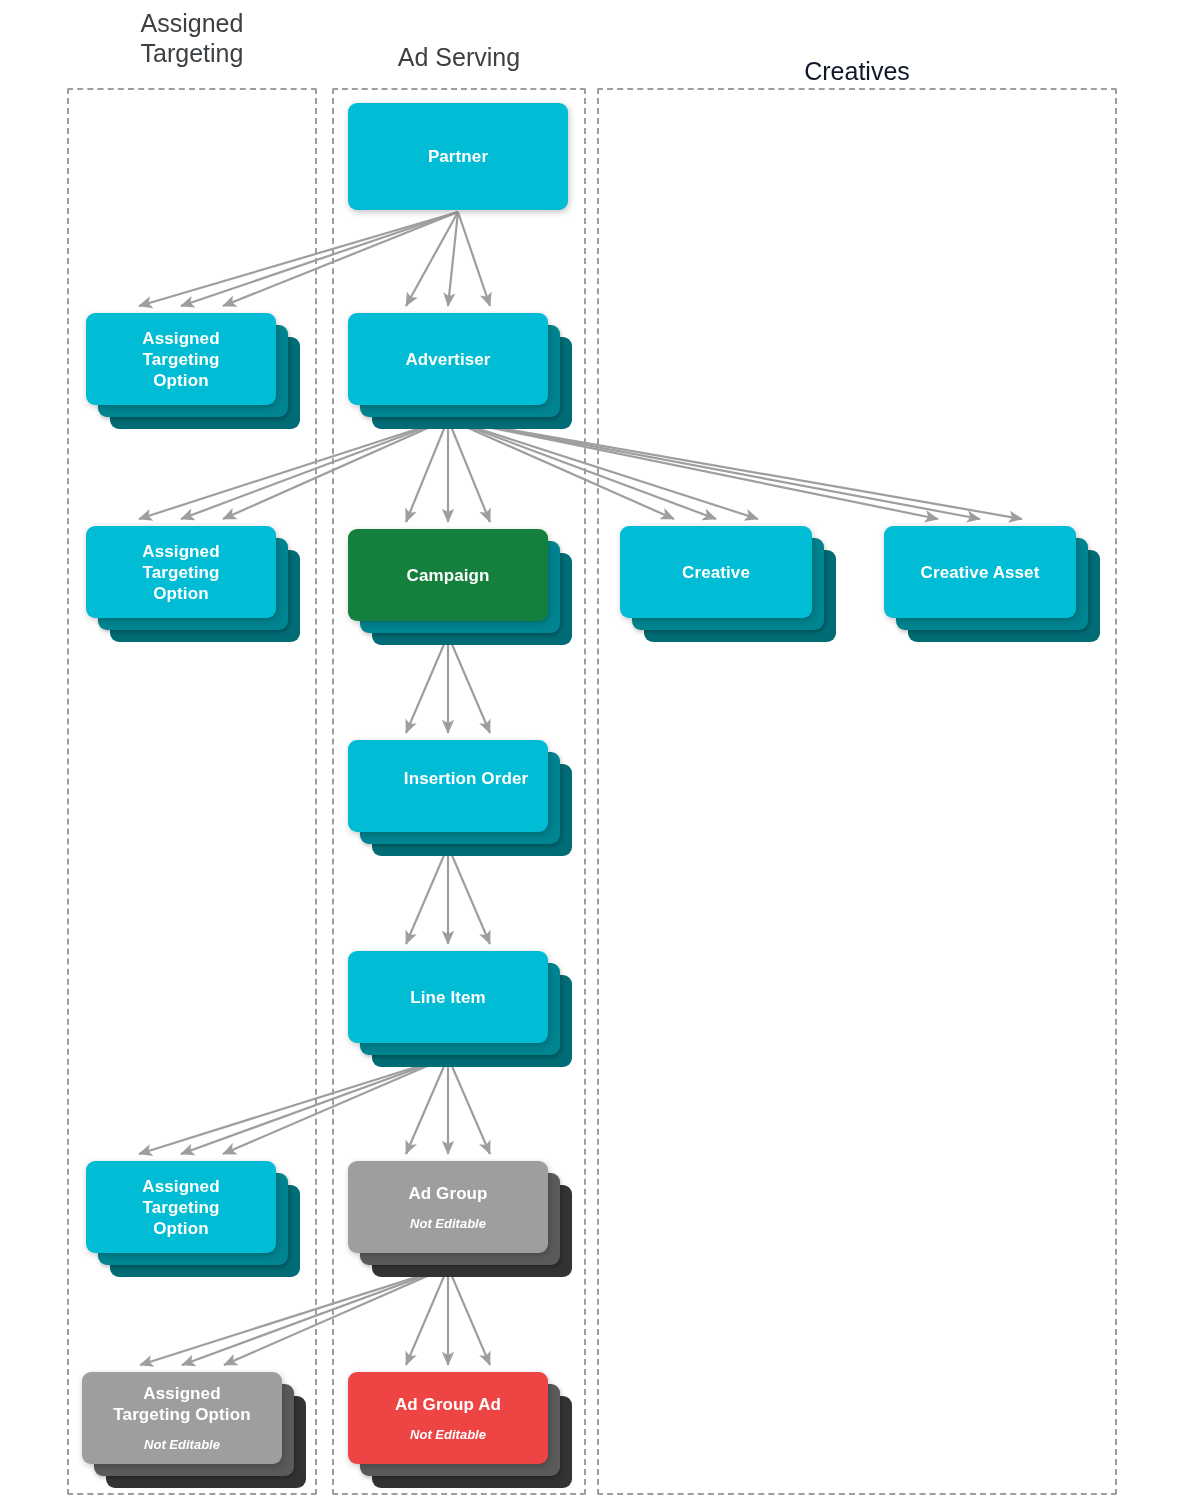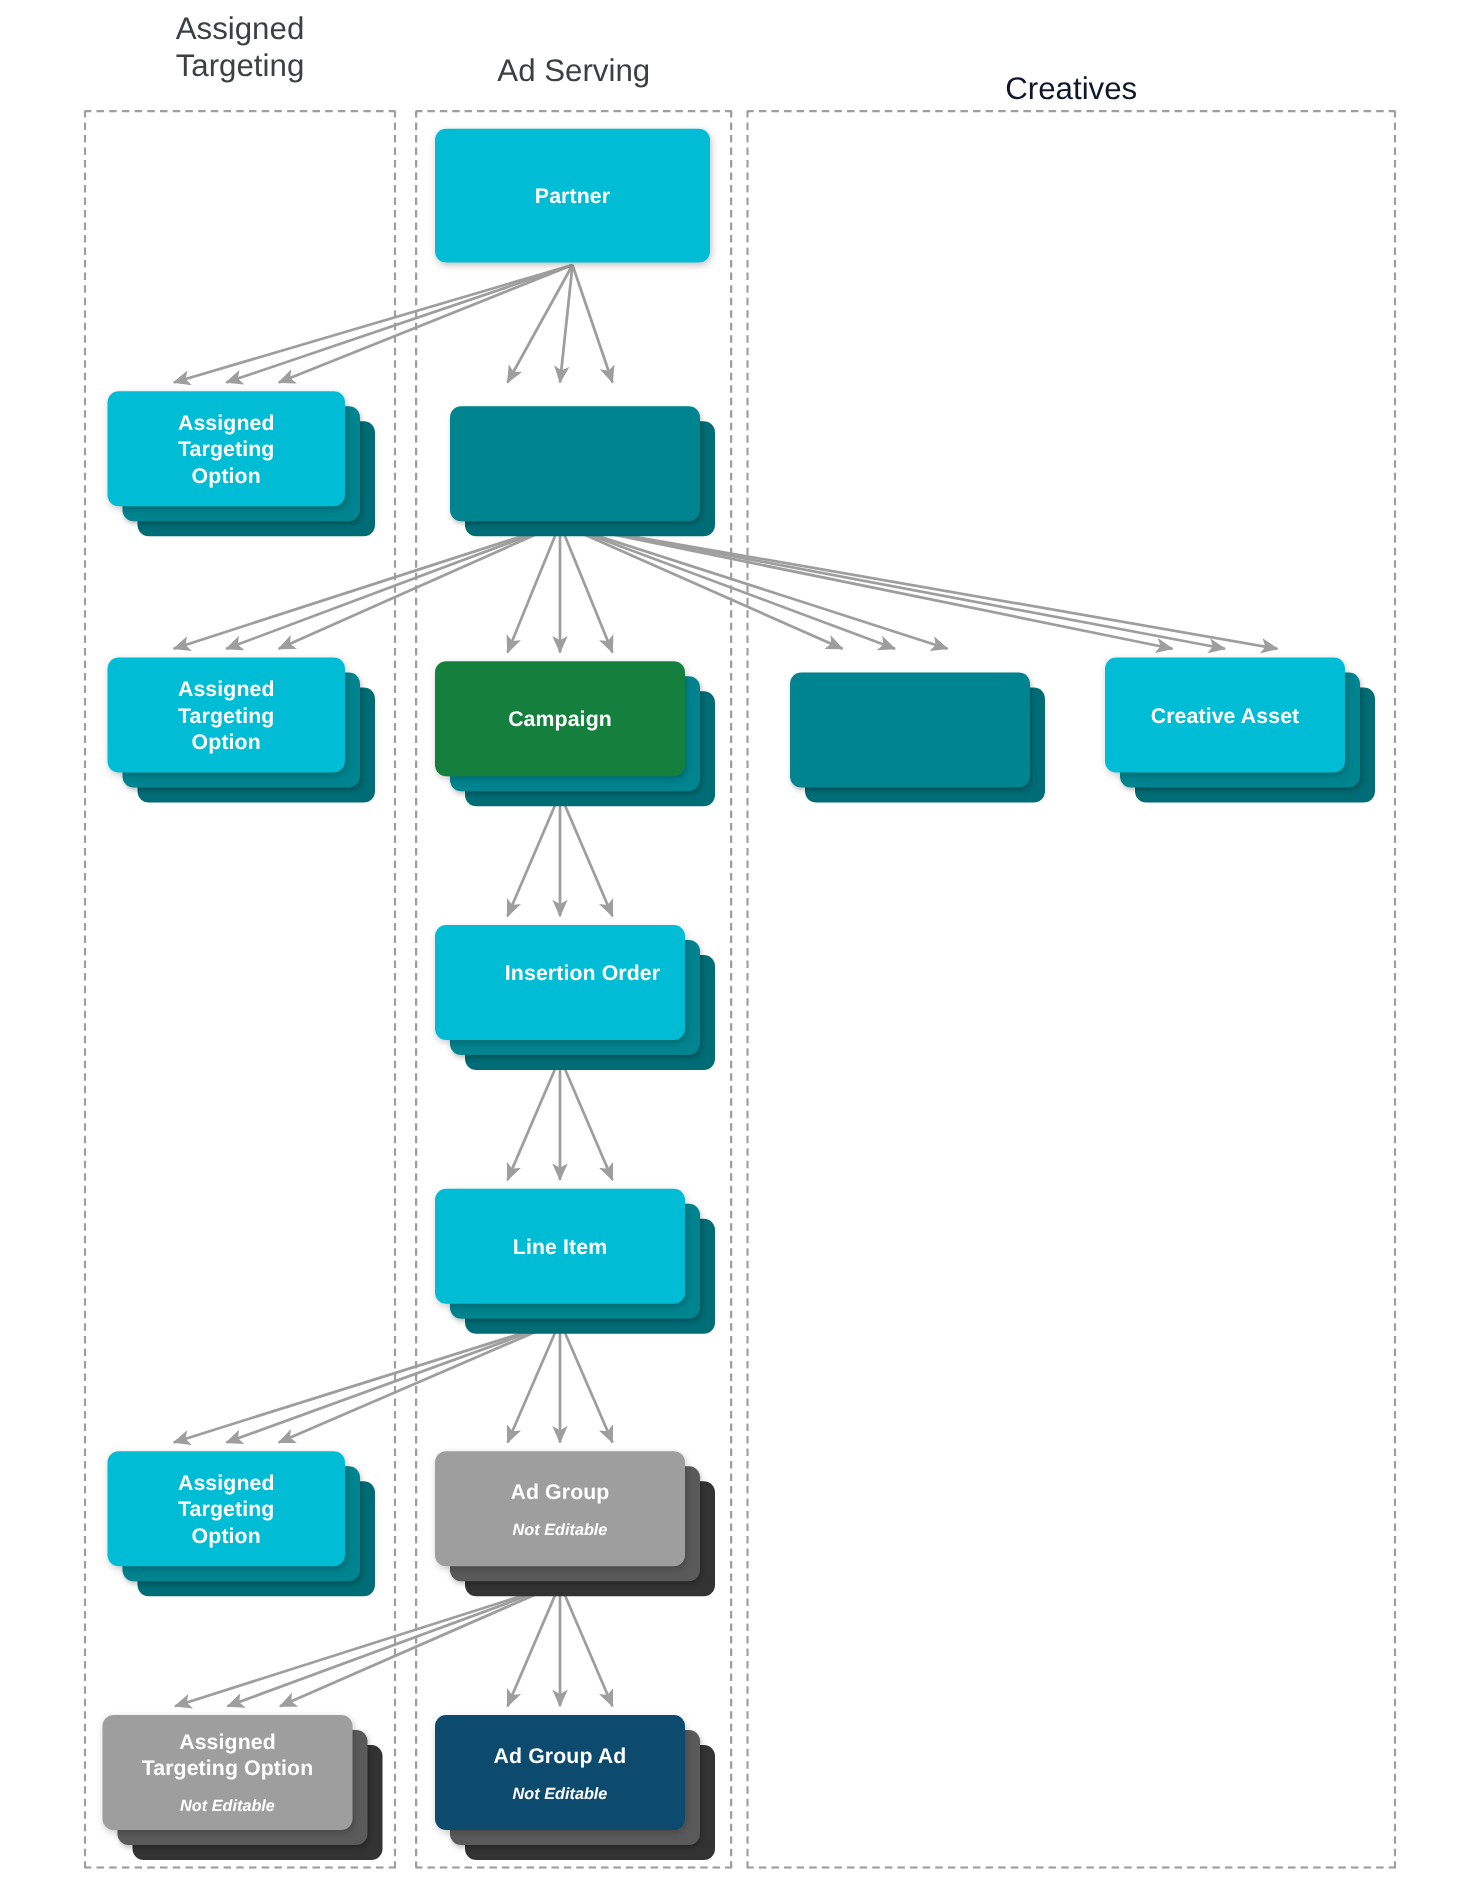--- a/index.html
+++ b/index.html
@@ -144,40 +144,46 @@
         <div class="sheet b2" style="left: 12px; top: 12px; width: 190px; height: 92px; background: rgb(0, 132, 143);"></div>
         <div class="sheet front" style="left: 0px; top: 0px; width: 190px; height: 92px; background: rgb(0, 188, 212); color: rgb(255, 255, 255); filter: drop-shadow(rgba(0, 0, 0, 0.22) 1px 2px 3px);">
           <div class="card-title">Assigned
 Targeting
 Option</div>
         </div>
       </div>
       <div class="card-stack" style="left: 348px; top: 313px; width: 224px; height: 116px;">
         <div class="sheet b1" style="left: 24px; top: 24px; width: 200px; height: 92px; background: rgb(0, 108, 117);"></div>
         <div class="sheet b2" style="left: 12px; top: 12px; width: 200px; height: 92px; background: rgb(0, 132, 143);"></div>
+        <div class="sheet front" style="left: 0px; top: 0px; width: 200px; height: 92px; background: rgb(0, 188, 212); color: rgb(255, 255, 255); filter: drop-shadow(rgba(0, 0, 0, 0.22) 1px 2px 3px);">
+          <div class="card-title">Advertiser</div>
+        </div>
       </div>
       <div class="card-stack" style="left: 86px; top: 526px; width: 214px; height: 116px;">
         <div class="sheet b1" style="left: 24px; top: 24px; width: 190px; height: 92px; background: rgb(0, 108, 117);"></div>
         <div class="sheet b2" style="left: 12px; top: 12px; width: 190px; height: 92px; background: rgb(0, 132, 143);"></div>
         <div class="sheet front" style="left: 0px; top: 0px; width: 190px; height: 92px; background: rgb(0, 188, 212); color: rgb(255, 255, 255); filter: drop-shadow(rgba(0, 0, 0, 0.22) 1px 2px 3px);">
           <div class="card-title">Assigned
 Targeting
 Option</div>
         </div>
       </div>
       <div class="card-stack" style="left: 348px; top: 529px; width: 224px; height: 116px;">
         <div class="sheet b1" style="left: 24px; top: 24px; width: 200px; height: 92px; background: rgb(0, 108, 117);"></div>
         <div class="sheet b2" style="left: 12px; top: 12px; width: 200px; height: 92px; background: rgb(0, 132, 143);"></div>
         <div class="sheet front" style="left: 0px; top: 0px; width: 200px; height: 92px; background: #15803d; color: rgb(255, 255, 255); filter: drop-shadow(rgba(0, 0, 0, 0.22) 1px 2px 3px);">
           <div class="card-title">Campaign</div>
         </div>
       </div>
       <div class="card-stack" style="left: 620px; top: 526px; width: 216px; height: 116px;">
         <div class="sheet b1" style="left: 24px; top: 24px; width: 192px; height: 92px; background: rgb(0, 108, 117);"></div>
         <div class="sheet b2" style="left: 12px; top: 12px; width: 192px; height: 92px; background: rgb(0, 132, 143);"></div>
+        <div class="sheet front" style="left: 0px; top: 0px; width: 192px; height: 92px; background: rgb(0, 188, 212); color: rgb(255, 255, 255); filter: drop-shadow(rgba(0, 0, 0, 0.22) 1px 2px 3px);">
+          <div class="card-title">Creative</div>
+        </div>
       </div>
       <div class="card-stack" style="left: 884px; top: 526px; width: 216px; height: 116px;">
         <div class="sheet b1" style="left: 24px; top: 24px; width: 192px; height: 92px; background: rgb(0, 108, 117);"></div>
         <div class="sheet b2" style="left: 12px; top: 12px; width: 192px; height: 92px; background: rgb(0, 132, 143);"></div>
         <div class="sheet front" style="left: 0px; top: 0px; width: 192px; height: 92px; background: rgb(0, 188, 212); color: rgb(255, 255, 255); filter: drop-shadow(rgba(0, 0, 0, 0.22) 1px 2px 3px);">
           <div class="card-title">Creative Asset</div>
         </div>
       </div>
       <div class="card-stack shift-title" style="left: 348px; top: 740px; width: 224px; height: 116px;">
         <div class="sheet b1" style="left: 24px; top: 24px; width: 200px; height: 92px; background: rgb(0, 108, 117);"></div>
@@ -215,20 +221,20 @@
         <div class="sheet b2" style="left: 12px; top: 12px; width: 200px; height: 92px; background: rgb(90, 90, 90);"></div>
         <div class="sheet front" style="left: 0px; top: 0px; width: 200px; height: 92px; background: rgb(158, 158, 158); color: rgb(255, 255, 255); filter: drop-shadow(rgba(0, 0, 0, 0.22) 1px 2px 3px);">
           <div class="card-title">Assigned
 Targeting Option</div>
           <div class="card-sub">Not Editable</div>
         </div>
       </div>
       <div class="card-stack" style="left: 348px; top: 1372px; width: 224px; height: 116px;">
         <div class="sheet b1" style="left: 24px; top: 24px; width: 200px; height: 92px; background: rgb(51, 51, 51);"></div>
         <div class="sheet b2" style="left: 12px; top: 12px; width: 200px; height: 92px; background: rgb(90, 90, 90);"></div>
-        <div class="sheet front" style="left: 0px; top: 0px; width: 200px; height: 92px; background: #0c4a6e; color: rgb(255, 255, 255); filter: drop-shadow(rgba(0, 0, 0, 0.22) 1px 2px 3px);">
+        <div class="sheet front" style="left: 0px; top: 0px; width: 200px; height: 92px; background: #ef4444; color: rgb(255, 255, 255); filter: drop-shadow(rgba(0, 0, 0, 0.22) 1px 2px 3px);">
           <div class="card-title">Ad Group Ad</div>
           <div class="card-sub">Not Editable</div>
         </div>
       </div>
     </div>
 
 </div>
 
 </body></html>

